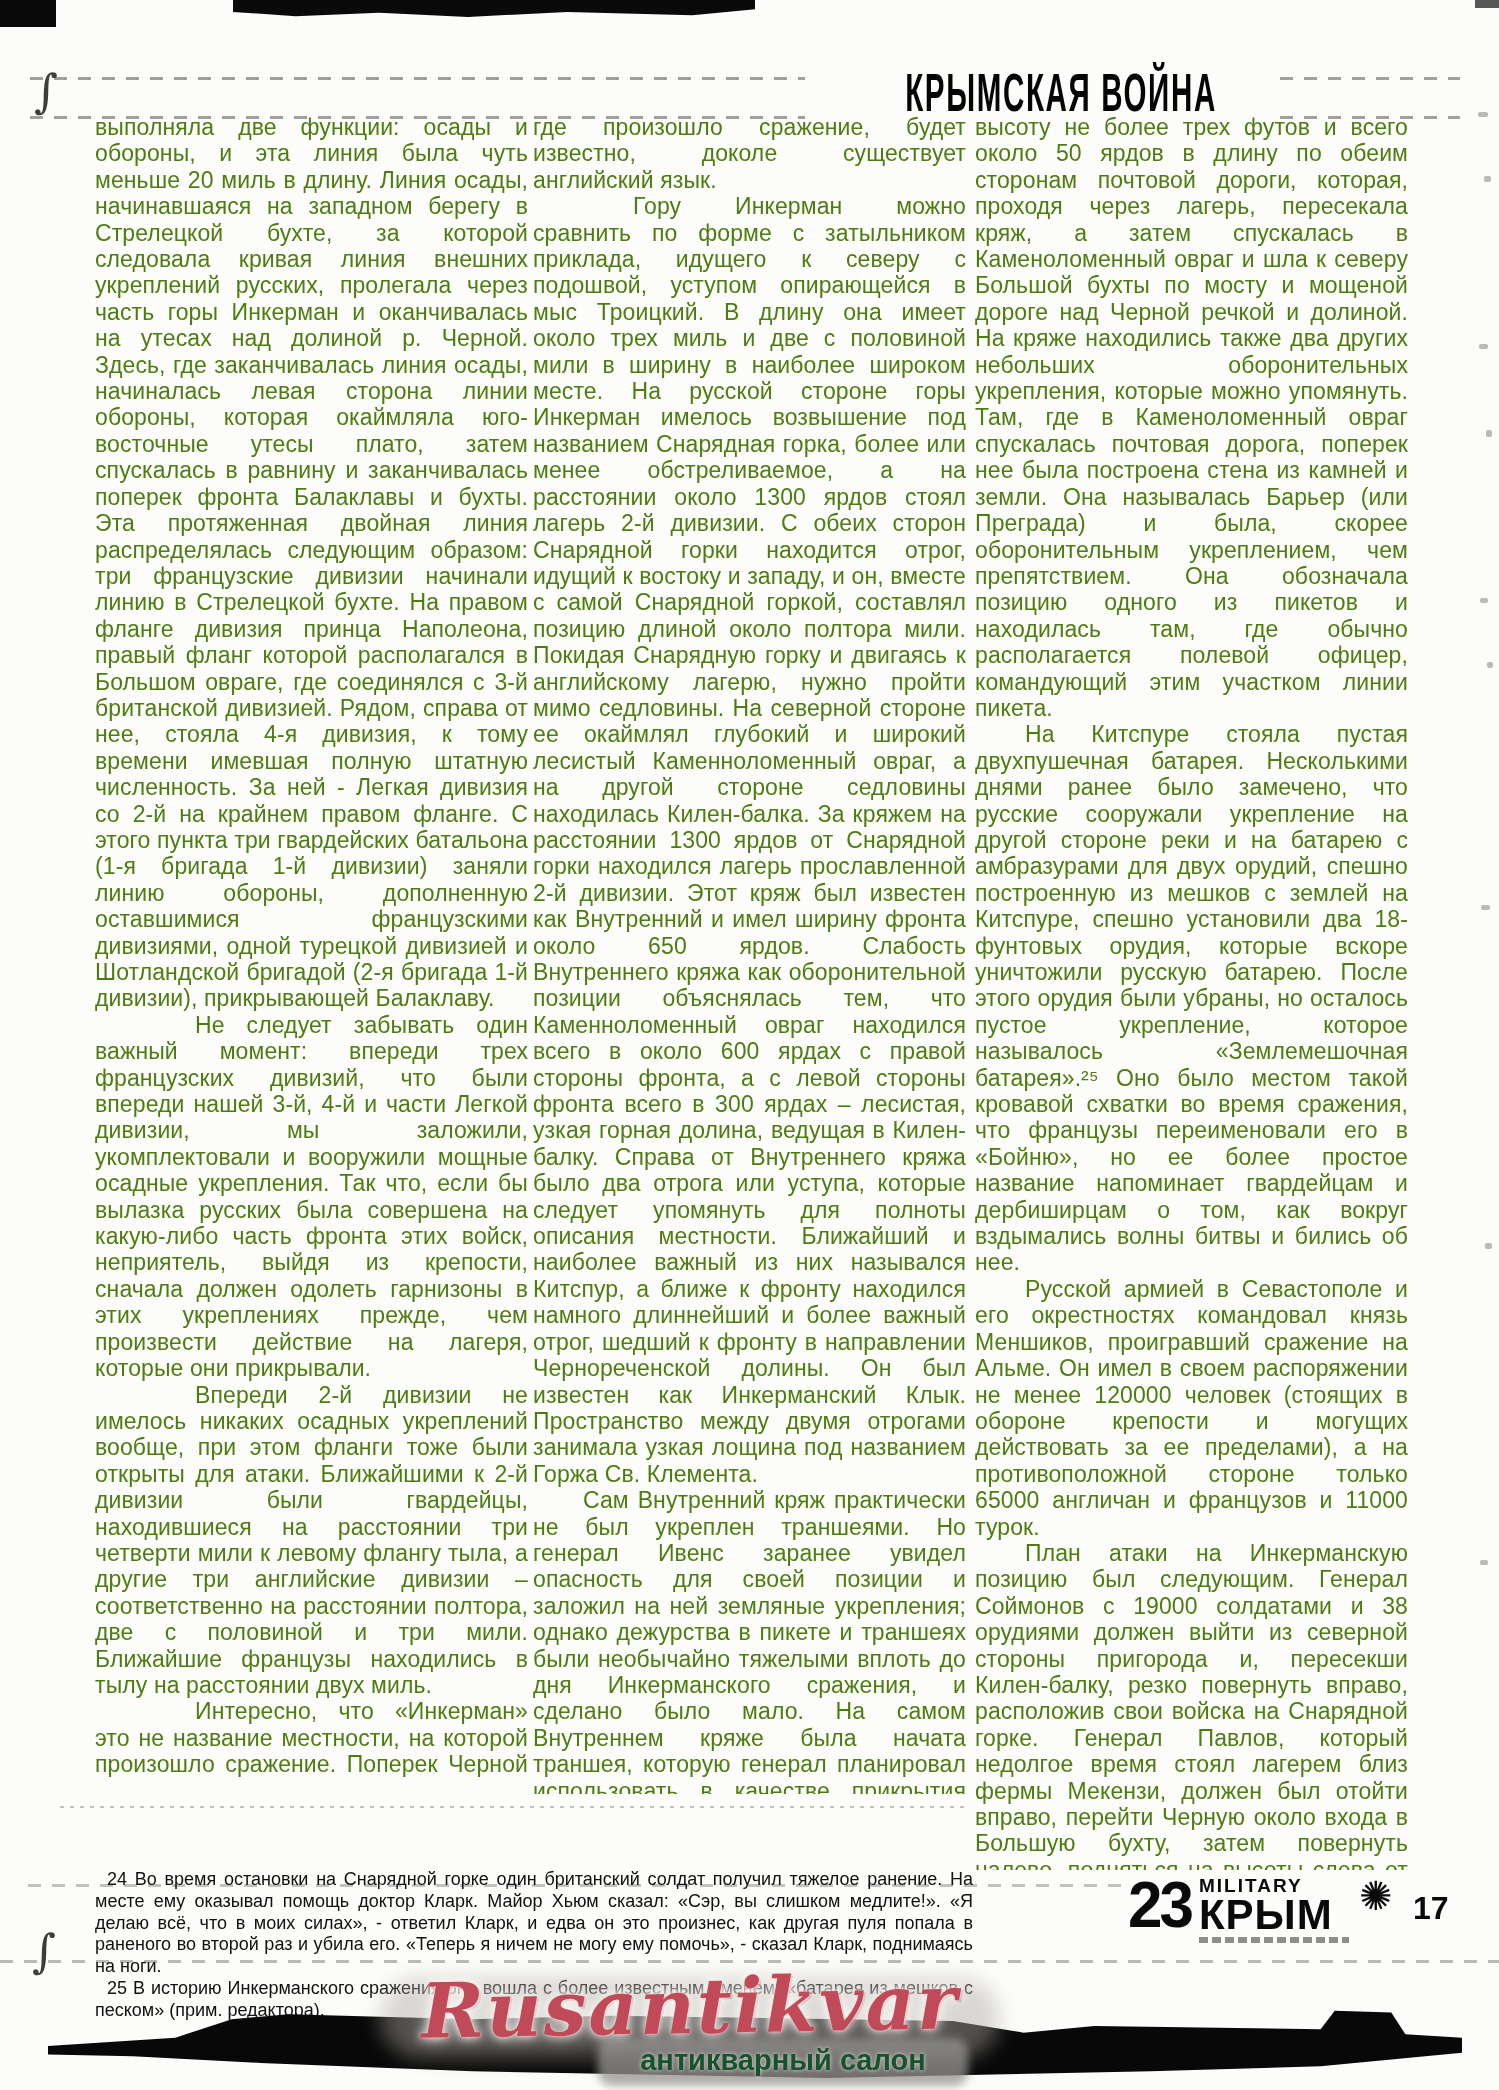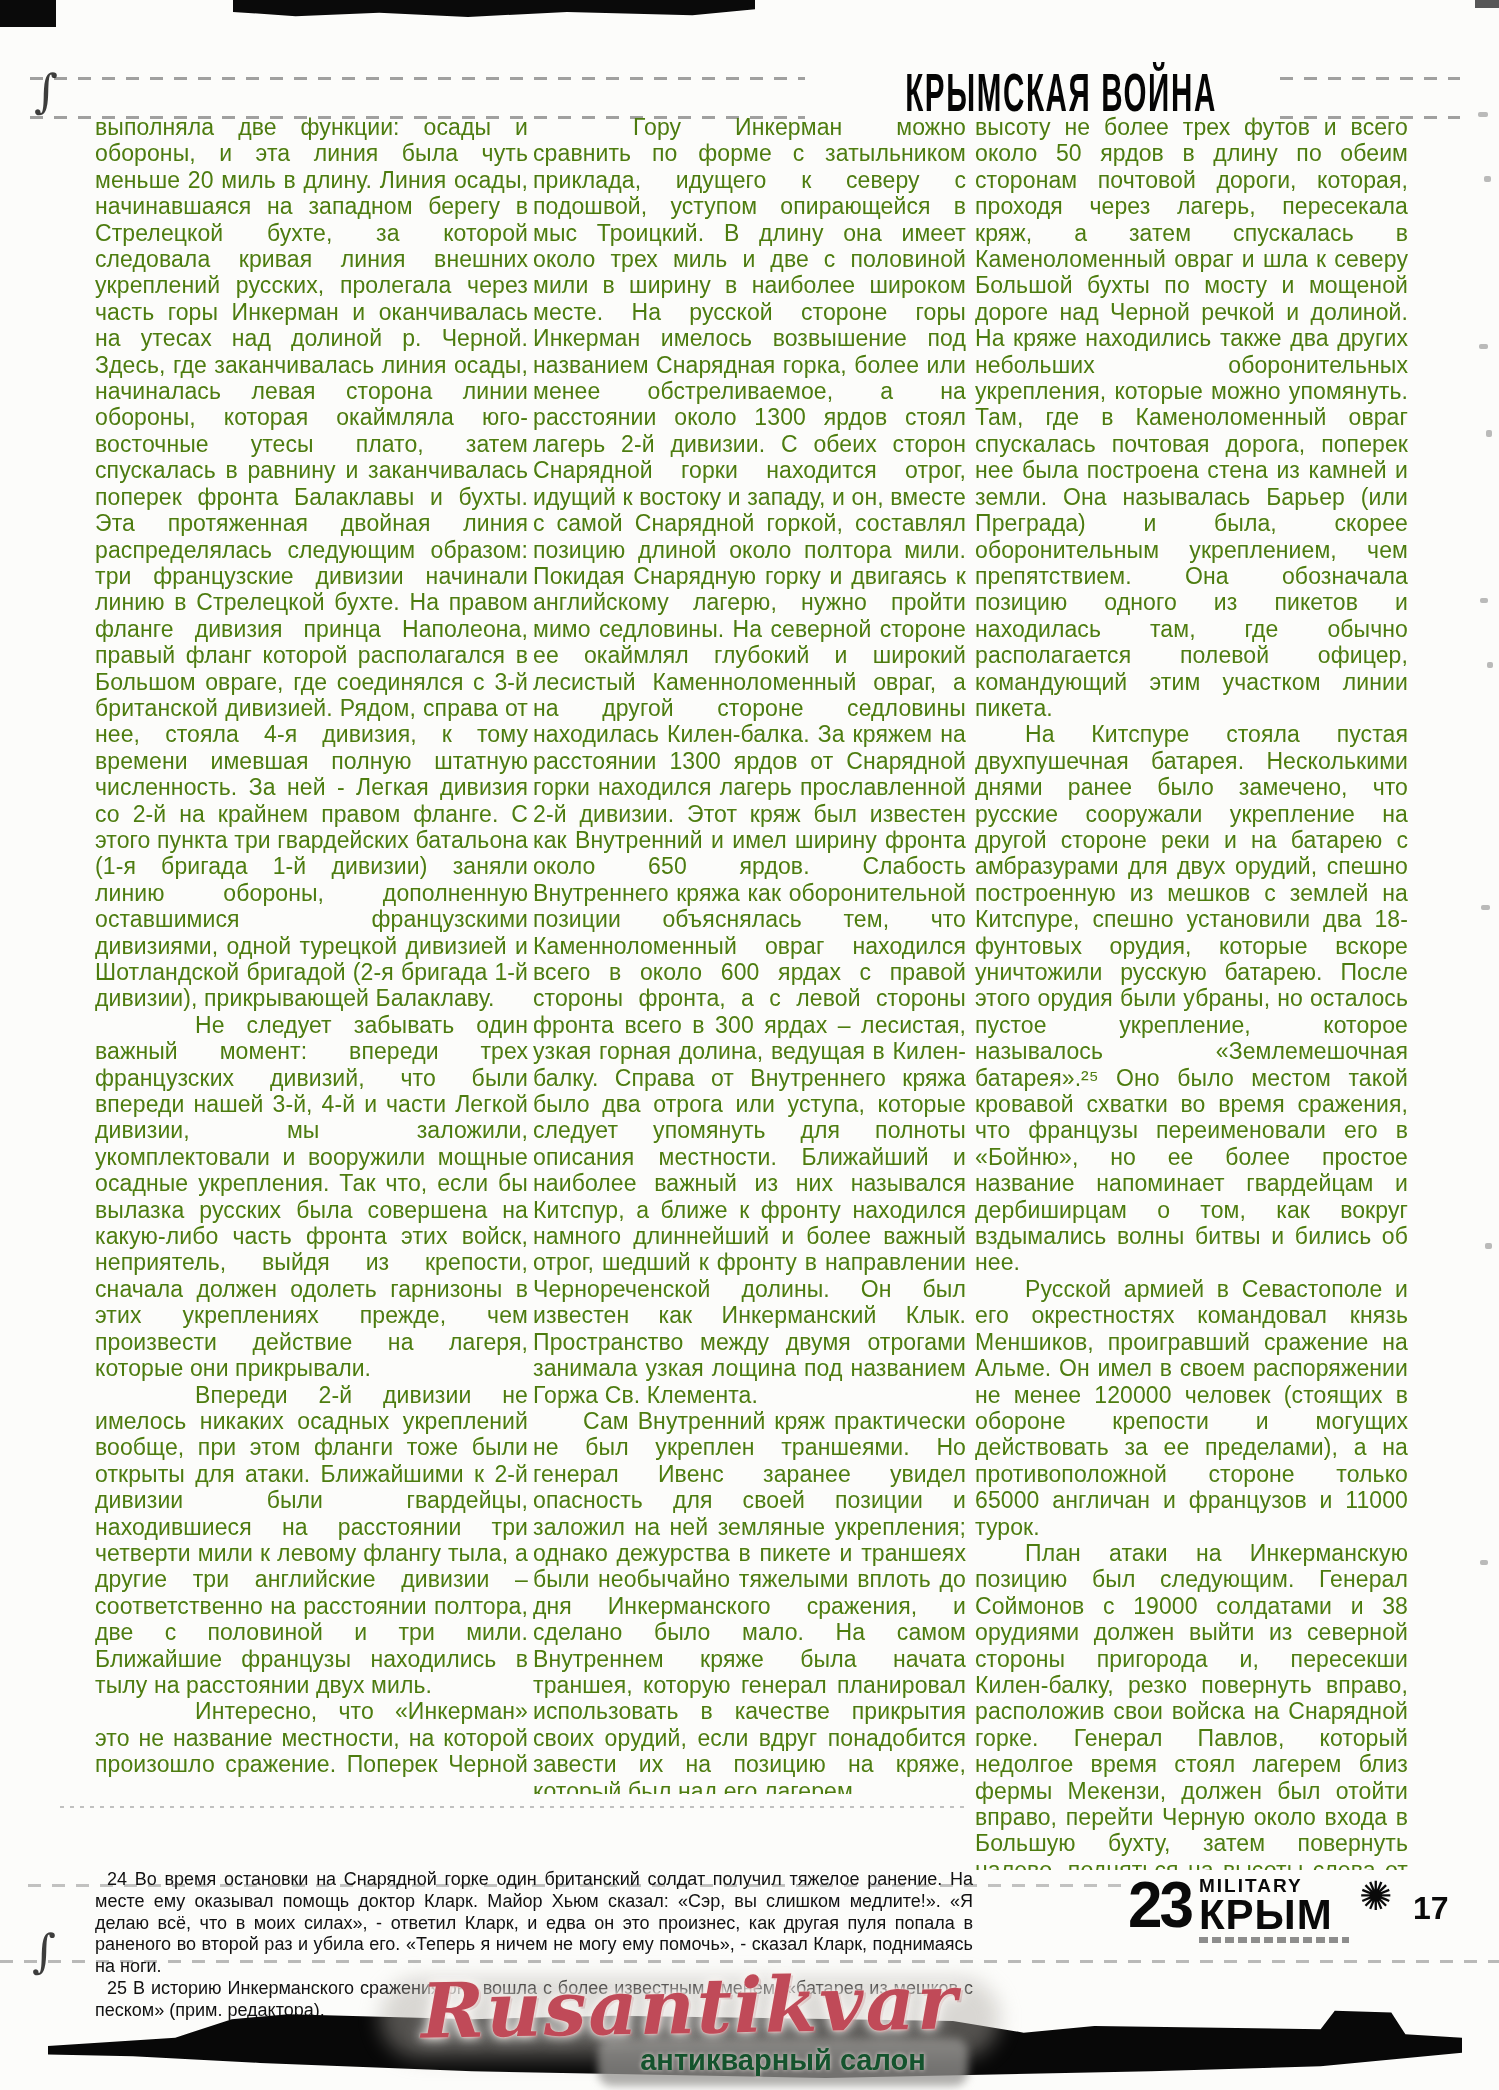--- a/index.html
+++ b/index.html
@@ -126,20 +126,21 @@
   </div>
 
   <div class="col col1">
     <p>выполняла две функции: осады и обороны, и эта линия была чуть меньше 20 миль в длину. Линия осады, начинавшаяся на западном берегу в Стрелецкой бухте, за которой следовала кривая линия внешних укреплений русских, пролегала через часть горы Инкерман и оканчивалась на утесах над долиной р. Черной. Здесь, где заканчивалась линия осады, начиналась левая сторона линии обороны, которая окаймляла юго-восточные утесы плато, затем спускалась в равнину и заканчивалась поперек фронта Балаклавы и бухты. Эта протяженная двойная линия распределялась следующим образом: три французские дивизии начинали линию в Стрелецкой бухте. На правом фланге дивизия принца Наполеона, правый фланг которой располагался в Большом овраге, где соединялся с 3-й британской дивизией. Рядом, справа от нее, стояла 4-я дивизия, к тому времени имевшая полную штатную численность. За ней - Легкая дивизия со 2-й на крайнем правом фланге. С этого пункта три гвардейских батальона (1-я бригада 1-й дивизии) заняли линию обороны, дополненную оставшимися французскими дивизиями, одной турецкой дивизией и Шотландской бригадой (2-я бригада 1-й дивизии), прикрывающей Балаклаву.</p>
     <p class="indent-lg">Не следует забывать один важный момент: впереди трех французских дивизий, что были впереди нашей 3-й, 4-й и части Легкой дивизии, мы заложили, укомплектовали и вооружили мощные осадные укрепления. Так что, если бы вылазка русских была совершена на какую-либо часть фронта этих войск, неприятель, выйдя из крепости, сначала должен одолеть гарнизоны в этих укреплениях прежде, чем произвести действие на лагеря, которые они прикрывали.</p>
     <p class="indent-lg">Впереди 2-й дивизии не имелось никаких осадных укреплений вообще, при этом фланги тоже были открыты для атаки. Ближайшими к 2-й дивизии были гвардейцы, находившиеся на расстоянии три четверти мили к левому флангу тыла, а другие три английские дивизии – соответственно на расстоянии полтора, две с половиной и три мили. Ближайшие французы находились в тылу на расстоянии двух миль.</p>
     <p class="indent-lg">Интересно, что «Инкерман» это не название местности, на которой произошло сражение. Поперек Черной и в пределах видимости наших пикетов стояла старая, серого цвета разваленная зубчатая стена – это был настоящий Инкерман, но каким-то образом местность впереди лагеря 2-й дивизии приобрела название Инкерман. Место,</p>
   </div>
 
   <div class="col col2">
+    <p>где произошло сражение, будет известно, доколе существует английский язык.</p>
     <p class="indent-lg">Гору Инкерман можно сравнить по форме с затыльником приклада, идущего к северу с подошвой, уступом опирающейся в мыс Троицкий. В длину она имеет около трех миль и две с половиной мили в ширину в наиболее широком месте. На русской стороне горы Инкерман имелось возвышение под названием Снарядная горка, более или менее обстреливаемое, а на расстоянии около 1300 ярдов стоял лагерь 2-й дивизии. С обеих сторон Снарядной горки находится отрог, идущий к востоку и западу, и он, вместе с самой Снарядной горкой, составлял позицию длиной около полтора мили. Покидая Снарядную горку и двигаясь к английскому лагерю, нужно пройти мимо седловины. На северной стороне ее окаймлял глубокий и широкий лесистый Каменноломенный овраг, а на другой стороне седловины находилась Килен-балка. За кряжем на расстоянии 1300 ярдов от Снарядной горки находился лагерь прославленной 2-й дивизии. Этот кряж был известен как Внутренний и имел ширину фронта около 650 ярдов. Слабость Внутреннего кряжа как оборонительной позиции объяснялась тем, что Каменноломенный овраг находился всего в около 600 ярдах с правой стороны фронта, а с левой стороны фронта всего в 300 ярдах – лесистая, узкая горная долина, ведущая в Килен-балку. Справа от Внутреннего кряжа было два отрога или уступа, которые следует упомянуть для полноты описания местности. Ближайший и наиболее важный из них назывался Китспур, а ближе к фронту находился намного длиннейший и более важный отрог, шедший к фронту в направлении Чернореченской долины. Он был известен как Инкерманский Клык. Пространство между двумя отрогами занимала узкая лощина под названием Горжа Св. Клемента.</p>
     <p class="indent-sm">Сам Внутренний кряж практически не был укреплен траншеями. Но генерал Ивенс заранее увидел опасность для своей позиции и заложил на ней земляные укрепления; однако дежурства в пикете и траншеях были необычайно тяжелыми вплоть до дня Инкерманского сражения, и сделано было мало. На самом Внутреннем кряже была начата траншея, которую генерал планировал использовать в качестве прикрытия своих орудий, если вдруг понадобится завести их на позицию на кряже, который был над его лагерем.</p>
 
   </div>
 
   <div class="col col3">
     <p>высоту не более трех футов и всего около 50 ярдов в длину по обеим сторонам почтовой дороги, которая, проходя через лагерь, пересекала кряж, а затем спускалась в Каменоломенный овраг и шла к северу Большой бухты по мосту и мощеной дороге над Черной речкой и долиной. На кряже находились также два других небольших оборонительных укрепления, которые можно упомянуть. Там, где в Каменоломенный овраг спускалась почтовая дорога, поперек нее была построена стена из камней и земли. Она называлась Барьер (или Преграда) и была, скорее оборонительным укреплением, чем препятствием. Она обозначала позицию одного из пикетов и находилась там, где обычно располагается полевой офицер, командующий этим участком линии пикета.</p>
     <p class="indent-sm">На Китспуре стояла пустая двухпушечная батарея. Несколькими днями ранее было замечено, что русские сооружали укрепление на другой стороне реки и на батарею с амбразурами для двух орудий, спешно построенную из мешков с землей на Китспуре, спешно установили два 18-фунтовых орудия, которые вскоре уничтожили русскую батарею. После этого орудия были убраны, но осталось пустое укрепление, которое называлось «Землемешочная батарея».²⁵ Оно было местом такой кровавой схватки во время сражения, что французы переименовали его в «Бойню», но ее более простое название напоминает гвардейцам и дербиширцам о том, как вокруг вздымались волны битвы и бились об нее.</p>
     <p class="indent-sm">Русской армией в Севастополе и его окрестностях командовал князь Меншиков, проигравший сражение на Альме. Он имел в своем распоряжении не менее 120000 человек (стоящих в обороне крепости и могущих действовать за ее пределами), а на противоположной стороне только 65000 англичан и французов и 11000 турок.</p>
     <p class="indent-sm">План атаки на Инкерманскую позицию был следующим. Генерал Соймонов с 19000 солдатами и 38 орудиями должен выйти из северной стороны пригорода и, пересекши Килен-балку, резко повернуть вправо, расположив свои войска на Снарядной горке. Генерал Павлов, который недолгое время стоял лагерем близ фермы Мекензи, должен был отойти вправо, перейти Черную около входа в Большую бухту, затем повернуть налево, подняться на высоты слева от генерала Соймонова, и, таким образом, соединится с ним. Войска Павлова состояли из 6000 моряков, 16000 пехоты и 96 орудий. Эти два отряда, прибыв на гору Инкерман, переходили под командование генерала Данненберга, который должен был повести атаку на 2-ю</p>

